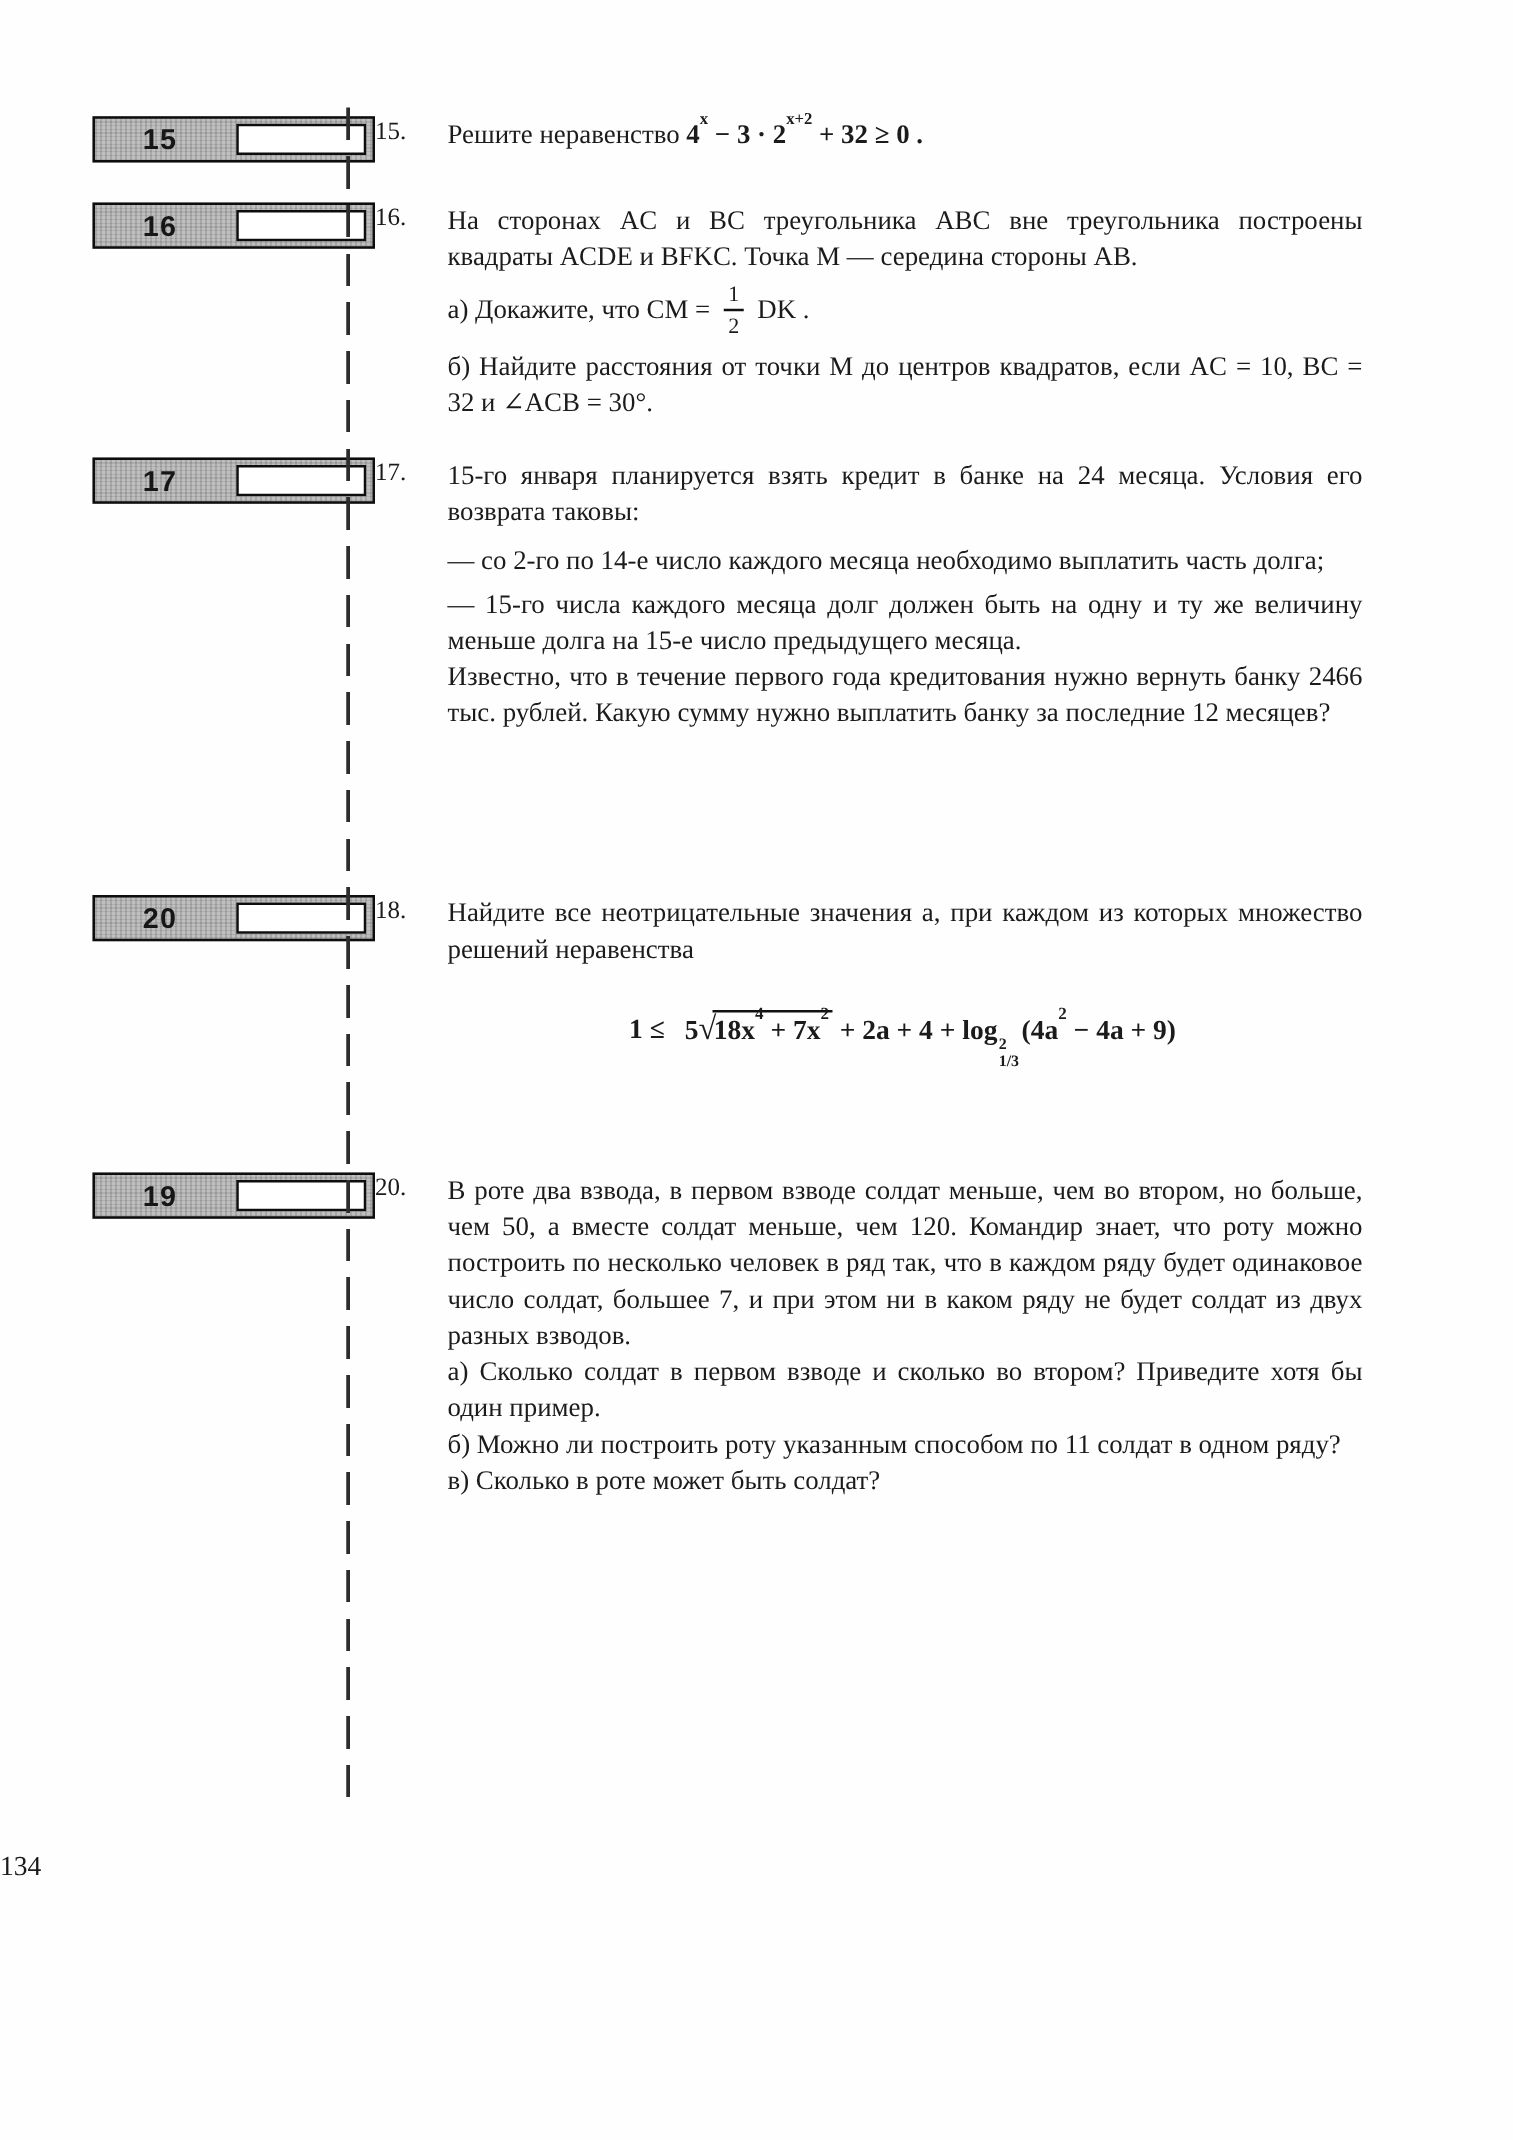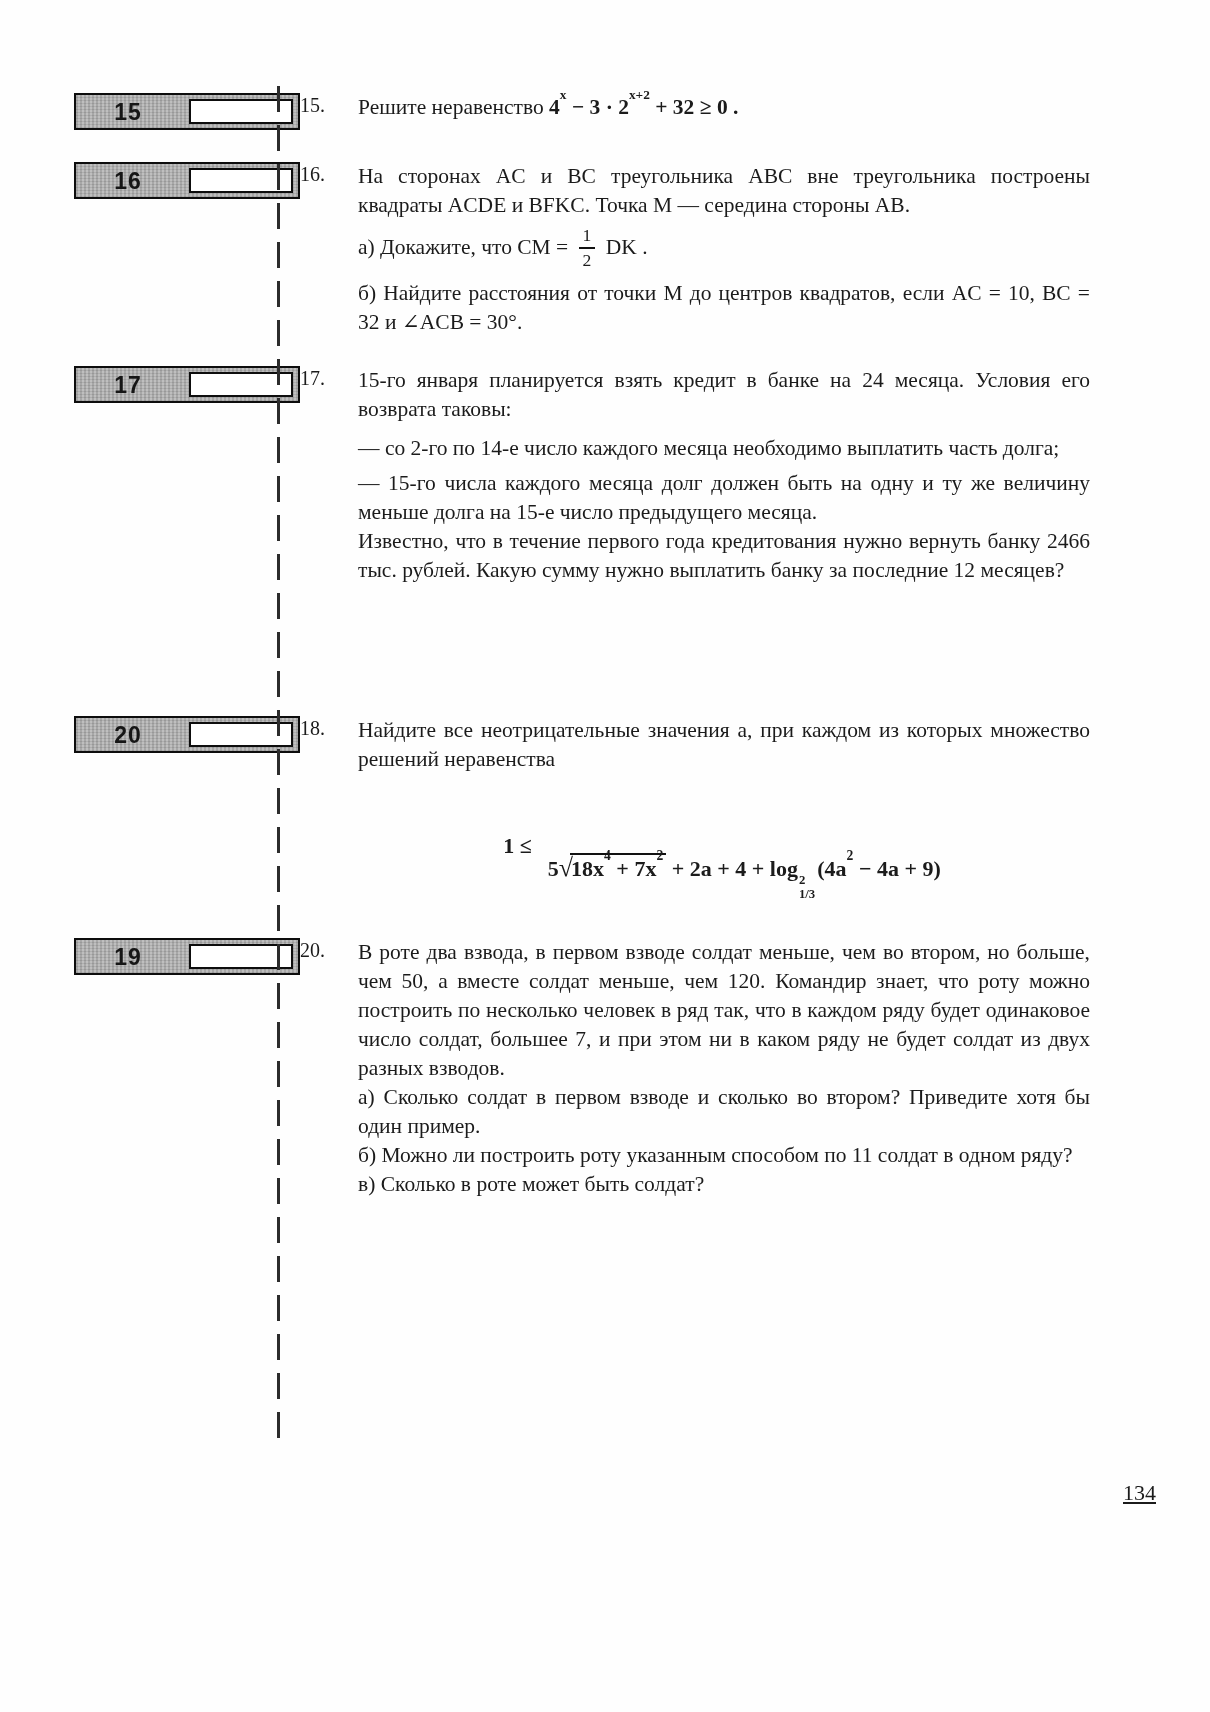--- a/index.html
+++ b/index.html
@@ -49,27 +49,27 @@
          font-size:0.82em;margin:0 5px;position:relative;top:-2px;}
   .sfrac .top{display:block;border-bottom:2px solid #111;padding:0 4px 2px;}
   .sfrac .bot{display:block;padding-top:2px;}
   .aline{margin:8px 0 8px !important;}
   
   .formula-row{display:flex;align-items:center;justify-content:center;
                margin:16px 0 14px;font-size:22px;font-weight:700;line-height:1.25;}
   .formula-row .lhs{margin-right:12px;}
   .dfrac{display:inline-block;text-align:center;vertical-align:middle;}
   .dfrac .dnum{display:block;border-bottom:2.5px solid #111;padding:0 12px 7px;white-space:nowrap;}
-  .dfrac .dden{display:block;padding:17px 4px 0;white-space:nowrap;margin-top:45px;}
+  .dfrac .dden{display:block;padding:17px 4px 0;white-space:nowrap;}
   .radix{font-size:1.18em;margin-right:-3px;}
   .radicand{border-top:2.5px solid #111;padding:1px 3px 0 1px;}
   .ssk{display:inline-flex;flex-direction:column;align-items:flex-start;
        font-size:58%;line-height:1.1;vertical-align:-0.6em;margin:0 2px 0 1px;}
   
-  .page-num{position:absolute;top:1480px;left:0;width:1156px;text-align:right;font-size:22px;text-decoration:underline;}
+  .page-num{position:absolute;top:1480px;left:0;width:1156px;text-align:left;font-size:22px;}
 </style>
 </head>
 <body>
 
 <div class="answer-box" style="top:93px">
   <span class="num">15</span>
   <span class="field"></span>
 </div>
 <div class="answer-box" style="top:162px">
   <span class="num">16</span>

